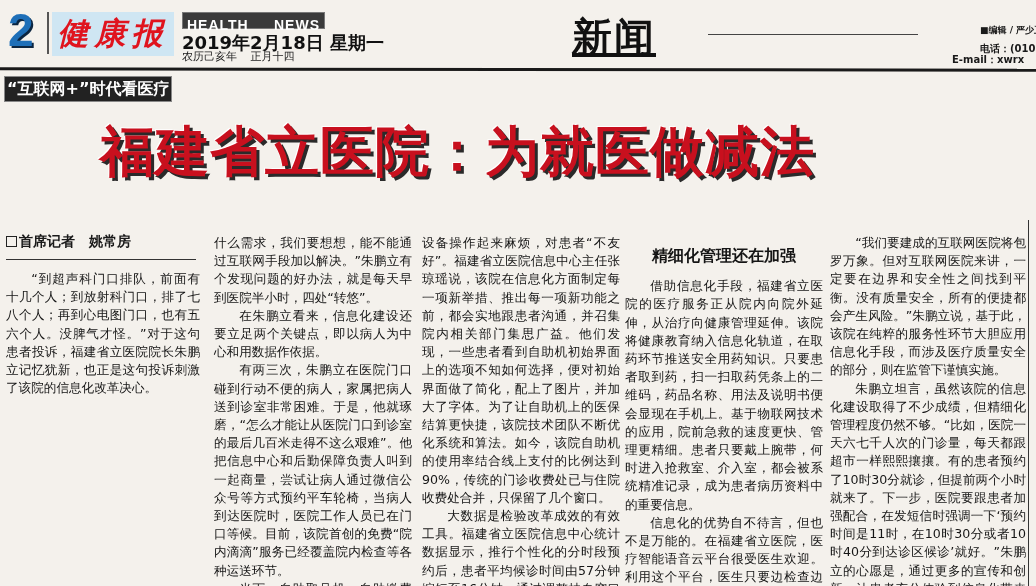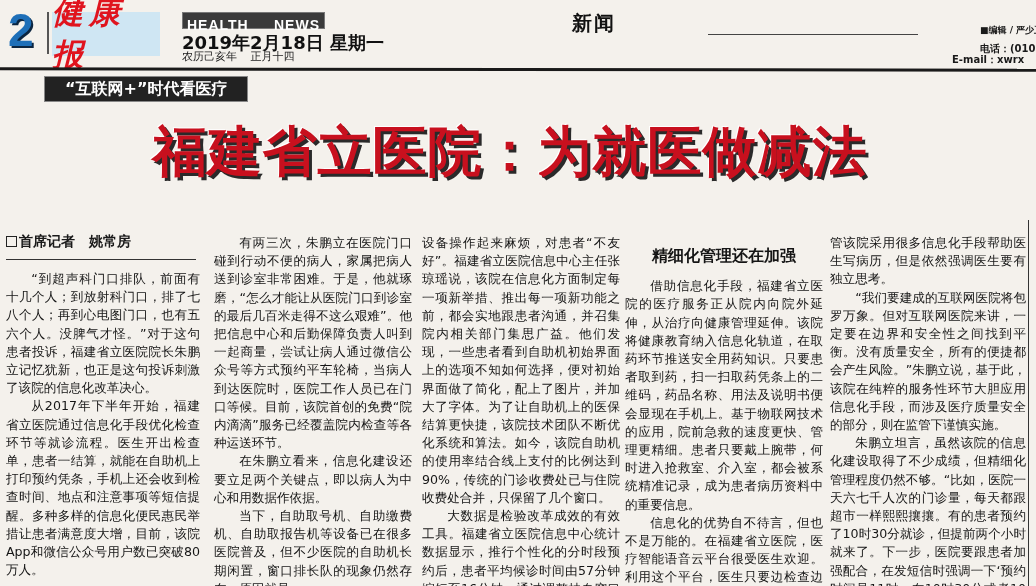--- a/index.html
+++ b/index.html
@@ -17,21 +17,21 @@
     position: absolute; left: 8px; top: 6px;
     font-family: "Liberation Sans", sans-serif;
     font-weight: bold; font-size: 46px; line-height: 48px;
     color: #1e6fb8;
     text-shadow: 2px 2px 0 #0b2540;
   }
   .mast-divider {
     position: absolute; left: 47px; top: 12px; width: 2px; height: 42px; background: #555;
   }
   .paper-logo {
-    position: absolute; left: 52px; top: 12px; width: 108px; height: 44px;
+    position: absolute; left: 52px; top: 12px; width: 122px; height: 44px;
     background: #cfe6f3;
     display: flex; align-items: center; justify-content: center;
     font-family: "DejaVu Serif", serif; font-style: italic;
     font-size: 31px; color: #e0141e; letter-spacing: 6px; font-weight: bold;
   }
   .health-news {
     position: absolute; left: 182px; top: 12px; width: 143px; height: 17px;
     background: #3a3a3a; color: #fff;
     font-family: "Liberation Sans", sans-serif; font-weight: bold;
     font-size: 14px; line-height: 17px; letter-spacing: 1px;
@@ -43,21 +43,21 @@
     font-size: 18px; font-weight: bold; color: #111; white-space: nowrap;
   }
   .lunar-date {
     position: absolute; left: 182px; top: 49px;
     font-size: 11px; font-weight: normal; color: #222; white-space: nowrap;
     word-spacing: 10px;
     text-align: right;
   }
   .section-title {
     position: absolute; left: 572px; top: 10px;
-    font-size: 20px; font-weight: bold; color: #111; letter-spacing: 2px;
+    font-size: 40px; font-weight: bold; color: #111; letter-spacing: 2px; text-decoration: underline;
   }
   .section-rule {
     position: absolute; left: 708px; top: 34px; width: 210px; height: 1px; background: #444;
   }
   .editor {
     position: absolute; left: 980px; top: 24px; font-size: 9px; font-weight: bold; white-space: nowrap;
   }
   .phone {
     position: absolute; left: 952px; top: 42px; font-size: 10px; font-weight: bold; white-space: nowrap; padding-left: 28px;
   }
@@ -66,33 +66,32 @@
   }
   .head-rule {
     position: absolute; left: 0; top: 68px; width: 1036px; height: 3px; background: #1a1a1a;
     transform: rotate(0.08deg);
   }
 
   
   .column-tag {
     position: absolute; left: 4px; top: 76px; height: 26px;
     background: #222; color: #fff; border: 1px solid #888;
-    font-size: 16px; font-weight: bold; line-height: 24px; padding: 0 20px;
+    font-size: 16px; font-weight: bold; line-height: 24px; padding: 0 2px;
     white-space: nowrap;
-    margin-left: 40px;
   }
 
   
   .headline {
     position: absolute; left: 100px; top: 114px; width: 820px; height: 76px;
     font-family: "DejaVu Sans", sans-serif; font-weight: bold;
     font-size: 54px; line-height: 76px;
     color: #c8101e; letter-spacing: 1px;
     text-shadow: 3px 3px 0 #2a2a2a, -1px -1px 0 #fff;
-    white-space: nowrap; text-align: center;
+    white-space: nowrap; 
   }
 
   
   .col {
     position: absolute; top: 232px; width: 198px;
     font-size: 12.6px; line-height: 18.2px; color: #151515;
     text-align: justify;
   }
   .col p { text-indent: 2em; }
   .col p.noindent { text-indent: 0; }
@@ -137,41 +136,40 @@
   <div class="column-tag">“互联网+”时代看医疗</div>
 
   <div class="headline">福建省立医院：为就医做减法</div>
 
   <div class="byline">
     <span class="box-icon"></span><span>首席记者</span><span class="reporter">姚常房</span>
   </div>
 
   <div class="col" style="left:6px; top:270px; width:194px;">
     <p>“到超声科门口排队，前面有十几个人；到放射科门口，排了七八个人；再到心电图门口，也有五六个人。没脾气才怪。”对于这句患者投诉，福建省立医院院长朱鹏立记忆犹新，也正是这句投诉刺激了该院的信息化改革决心。</p>
-    <p>从2017年下半年开始，福建省立医院通过信息化手段优化检查环节等就诊流程。医生开出检查单，患者一结算，就能在自助机上打印预约凭条，手机上还会收到检查时间、地点和注意事项等短信提醒。多种多样的信息化便民惠民举措让患者满意度大增，目前，该院App和微信公众号用户数已突破80万人。</p>
 
   </div>
 
   <div class="col" style="left:214px; top:234px;">
+    <p class="noindent">什么需求，我们要想想，能不能通过互联网手段加以解决。”朱鹏立有个发现问题的好办法，就是每天早到医院半小时，四处“转悠”。</p>
+    <p>在朱鹏立看来，信息化建设还要立足两个关键点，即以病人为中心和用数据作依据。</p>
     <p>有两三次，朱鹏立在医院门口碰到行动不便的病人，家属把病人送到诊室非常困难。于是，他就琢磨，“怎么才能让从医院门口到诊室的最后几百米走得不这么艰难”。他把信息中心和后勤保障负责人叫到一起商量，尝试让病人通过微信公众号等方式预约平车轮椅，当病人到达医院时，医院工作人员已在门口等候。目前，该院首创的免费“院内滴滴”服务已经覆盖院内检查等各种运送环节。</p>
-    <p>在朱鹏立看来，信息化建设还要立足两个关键点，即以病人为中心和用数据作依据。</p>
     <p>当下，自助取号机、自助缴费机、自助取报告机等设备已在很多医院普及，但不少医院的自助机长期闲置，窗口排长队的现象仍然存在，原因就是</p>
   </div>
 
   <div class="col" style="left:422px; top:234px;">
     <p class="noindent">设备操作起来麻烦，对患者“不友好”。福建省立医院信息中心主任张琼瑶说，该院在信息化方面制定每一项新举措、推出每一项新功能之前，都会实地跟患者沟通，并召集院内相关部门集思广益。他们发现，一些患者看到自助机初始界面上的选项不知如何选择，便对初始界面做了简化，配上了图片，并加大了字体。为了让自助机上的医保结算更快捷，该院技术团队不断优化系统和算法。如今，该院自助机的使用率结合线上支付的比例达到90%，传统的门诊收费处已与住院收费处合并，只保留了几个窗口。</p>
     <p>大数据是检验改革成效的有效工具。福建省立医院信息中心统计数据显示，推行个性化的分时段预约后，患者平均候诊时间由57分钟缩短至16分钟；通过调整抽血窗口的人员排班和服务时间，抽血等候时间由38分钟缩短至10分钟；取药等候时长则由37分钟缩短至9分钟。</p>
   </div>
 
   <div class="col" style="left:625px; top:232px;">
     <div class="subhead-center">精细化管理还在加强</div>
     <p>借助信息化手段，福建省立医院的医疗服务正从院内向院外延伸，从治疗向健康管理延伸。该院将健康教育纳入信息化轨道，在取药环节推送安全用药知识。只要患者取到药，扫一扫取药凭条上的二维码，药品名称、用法及说明书便会显现在手机上。基于物联网技术的应用，院前急救的速度更快、管理更精细。患者只要戴上腕带，何时进入抢救室、介入室，都会被系统精准记录，成为患者病历资料中的重要信息。</p>
     <p>信息化的优势自不待言，但也不是万能的。在福建省立医院，医疗智能语音云平台很受医生欢迎。利用这个平台，医生只要边检查边将结果读出来，语音识别技术就能瞬间自动生成电子病历。但是，朱鹏立强调，写病历不仅是一项事务性工作，也是医生记录临床诊疗思维的过程。尽</p>
   </div>
 
   <div class="col" style="left:830px; top:234px; width:196px;">
-    <p class="noindent">管该院采用很多信息化手段帮助医生写病历，但是依然强调医生要有独立思考。</p>
     <p>“我们要建成的互联网医院将包罗万象。但对互联网医院来讲，一定要在边界和安全性之间找到平衡。没有质量安全，所有的便捷都会产生风险。”朱鹏立说，基于此，该院在纯粹的服务性环节大胆应用信息化手段，而涉及医疗质量安全的部分，则在监管下谨慎实施。</p>
     <p>朱鹏立坦言，虽然该院的信息化建设取得了不少成绩，但精细化管理程度仍然不够。“比如，医院一天六七千人次的门诊量，每天都跟超市一样熙熙攘攘。有的患者预约了10时30分就诊，但提前两个小时就来了。下一步，医院要跟患者加强配合，在发短信时强调一下‘预约时间是11时，在10时30分或者10时40分到达诊区候诊’就好。”朱鹏立的心愿是，通过更多的宣传和创新，让患者充分体验到信息化带来的便利服务。</p>
   </div>
 
   <div class="col-rule"></div>
 </div>
 
 </body></html>

